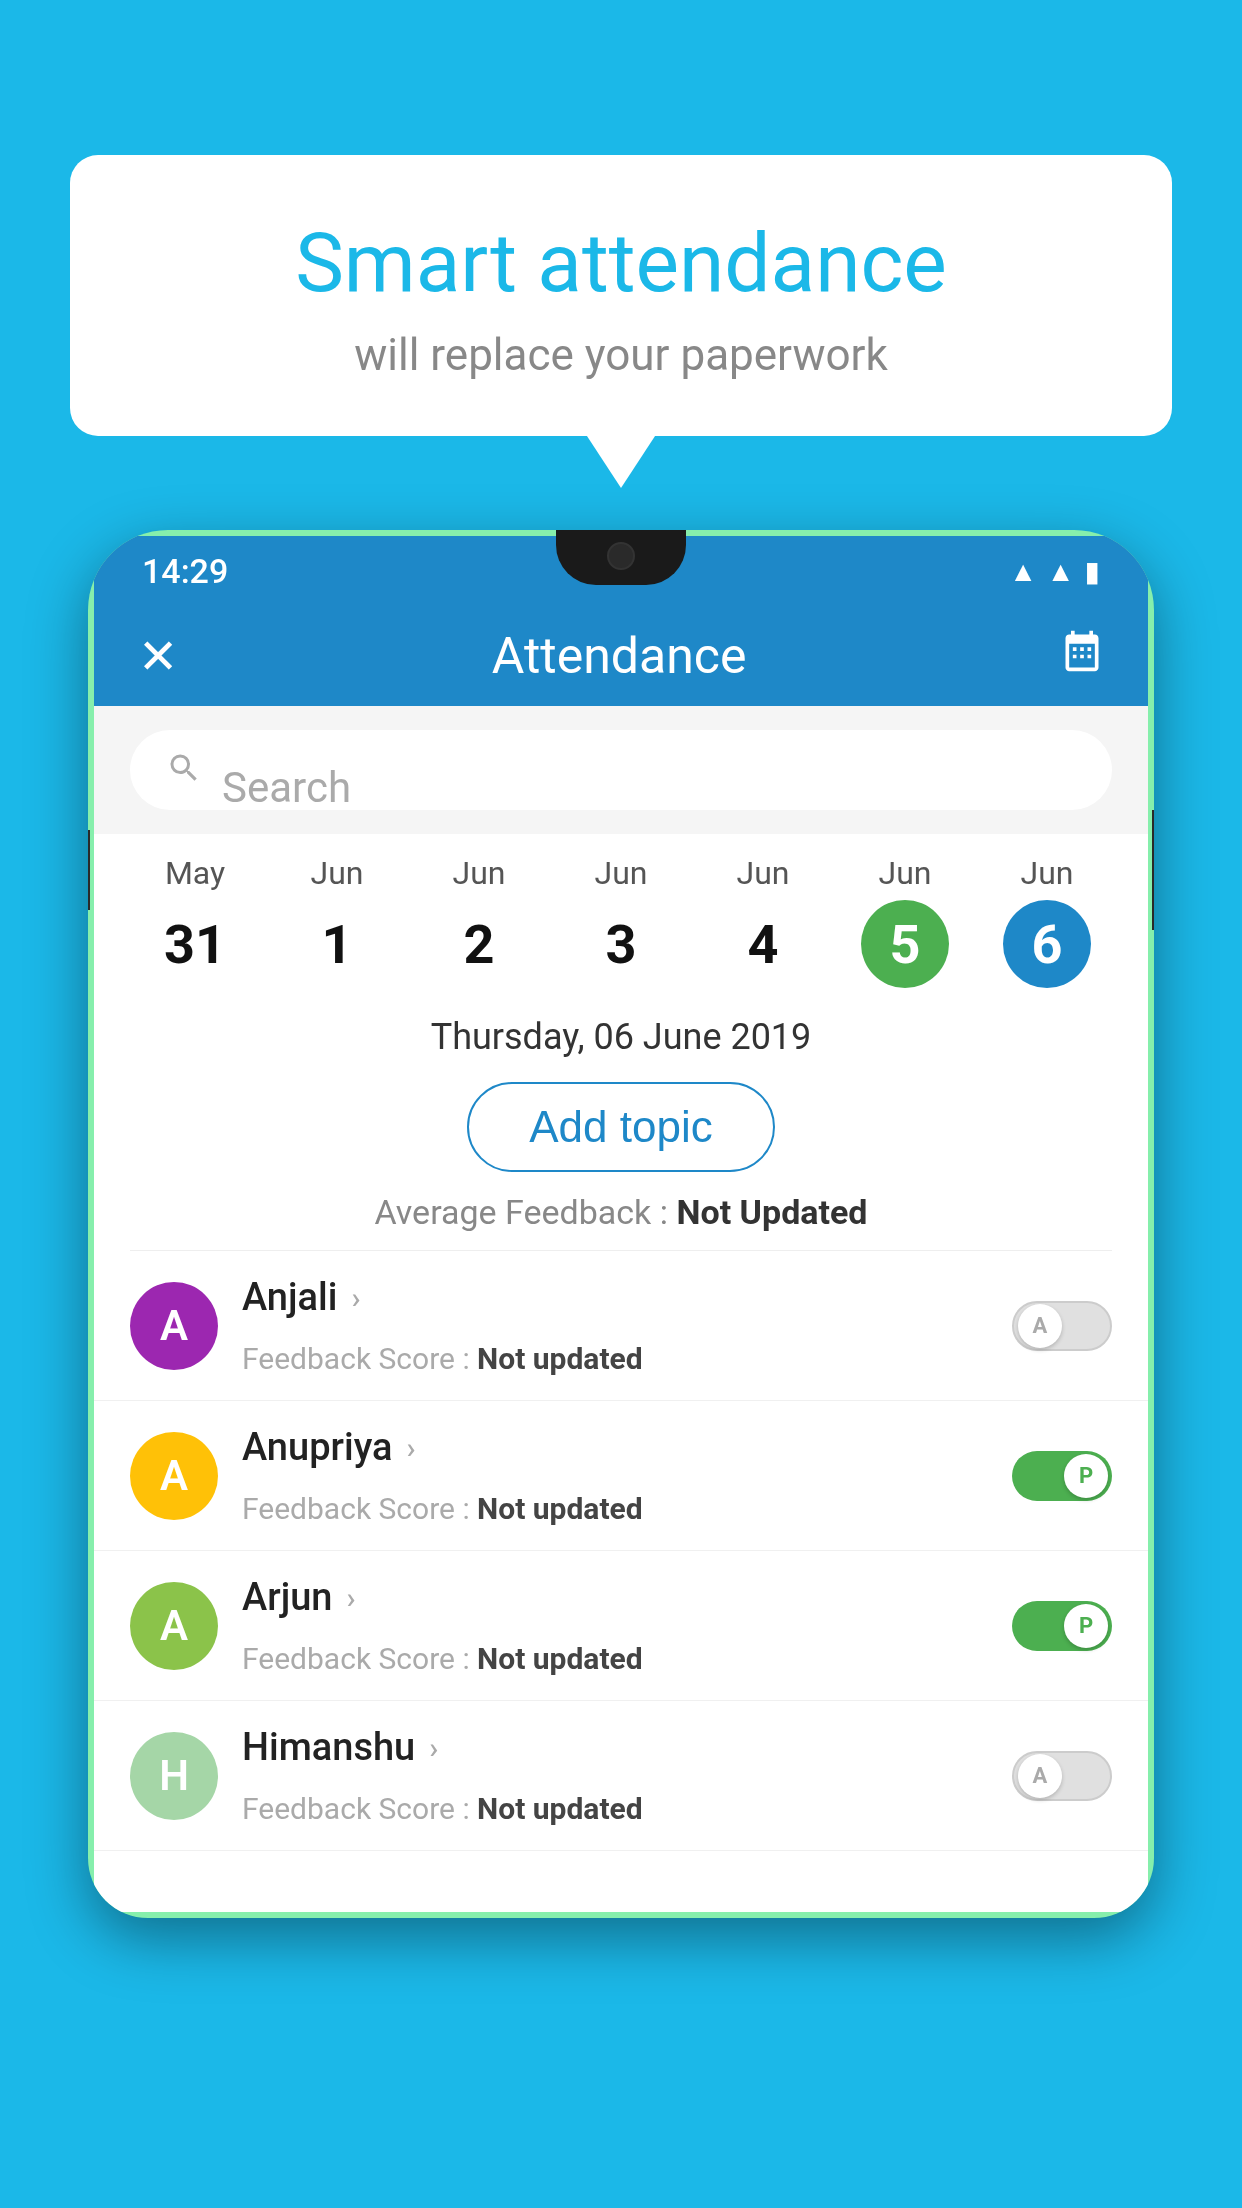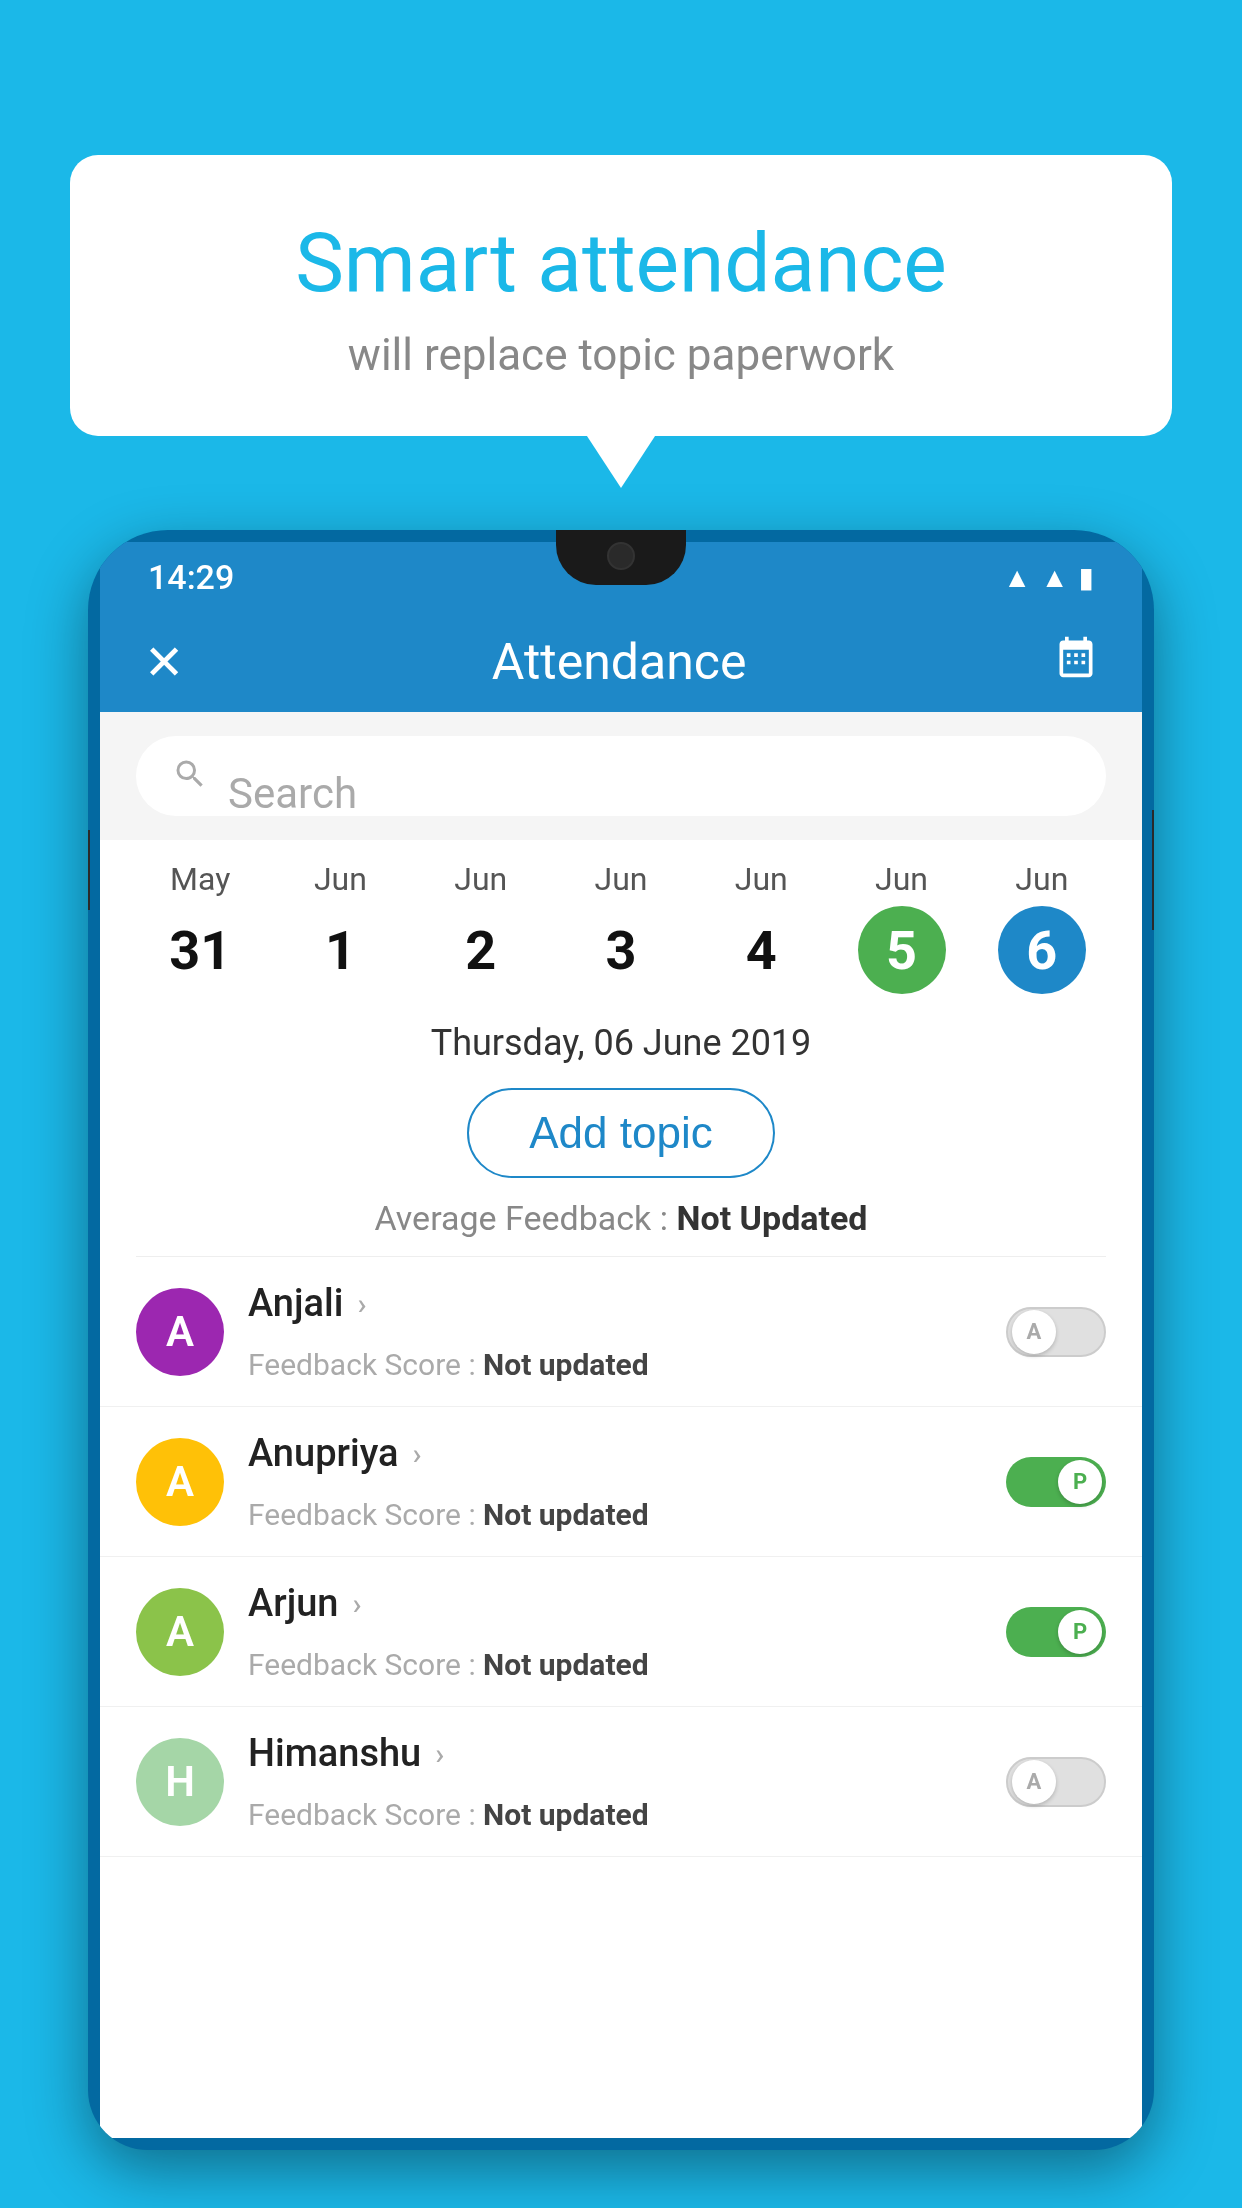--- a/index.html
+++ b/index.html
@@ -58,26 +58,26 @@
     
     .phone-container {
       position: absolute;
       top: 530px;
       left: 88px;
       right: 88px;
       bottom: 0;
     }
 
     .phone-frame {
-      background: #0369a1;
+      background: #86efac;
       border-radius: 80px 80px 60px 60px;
-      padding: 12px;
+      padding: 6px;
       position: relative;
       overflow: hidden;
-      height: 1620px;
+      height: 1388px;
       box-shadow: 0 20px 60px rgba(0,0,0,0.4);
     }
 
     
     .status-bar {
       background: #1e88c8;
       height: 70px;
       display: flex;
       align-items: center;
       justify-content: space-between;
@@ -393,21 +393,21 @@
       background: #2a2a2a;
       border-radius: 0 4px 4px 0;
     }
   </style>
 </head>
 <body>
 
 <div class="speech-bubble-container">
   <div class="speech-bubble">
     <div class="bubble-title">Smart attendance</div>
-    <div class="bubble-subtitle">will replace topic paperwork</div>
+    <div class="bubble-subtitle">will replace your paperwork</div>
   </div>
 </div>
 
 <div class="phone-container">
   <div class="phone-frame">
 
     <div class="notch">
       <div class="camera-dot"></div>
     </div>
 

